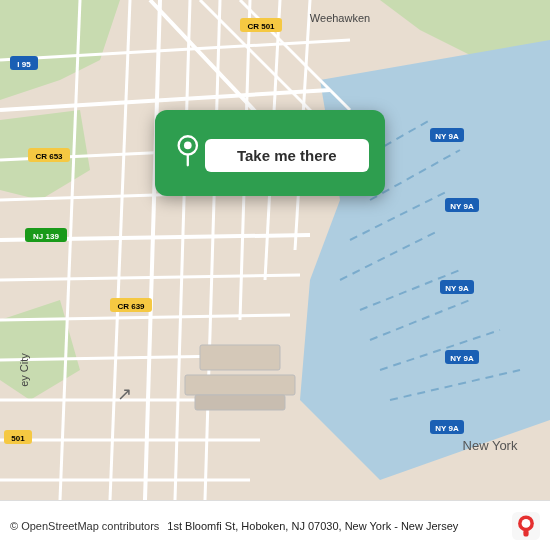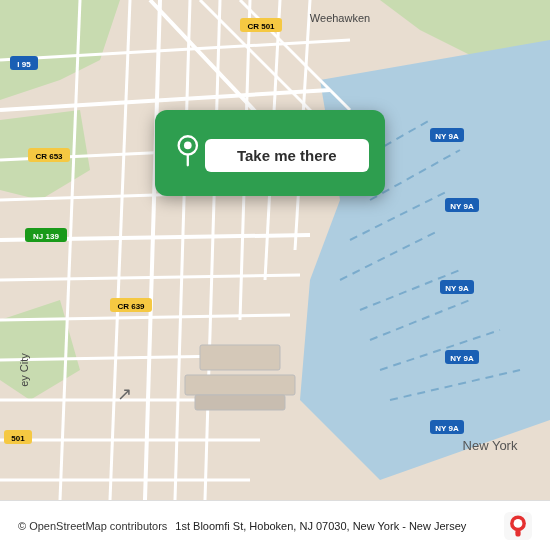--- a/index.html
+++ b/index.html
@@ -62,21 +62,21 @@
     }
 
     
     #bottom-bar {
       width: 550px;
       height: 50px;
       background: #ffffff;
       border-top: 1px solid #ddd;
       display: flex;
       align-items: center;
-      padding: 0 18px;
+      padding: 0 10px;
       gap: 8px;
     }
 
     .osm-logo {
       font-size: 11px;
       color: #333;
       flex-shrink: 0;
     }
 
     .bottom-address {

